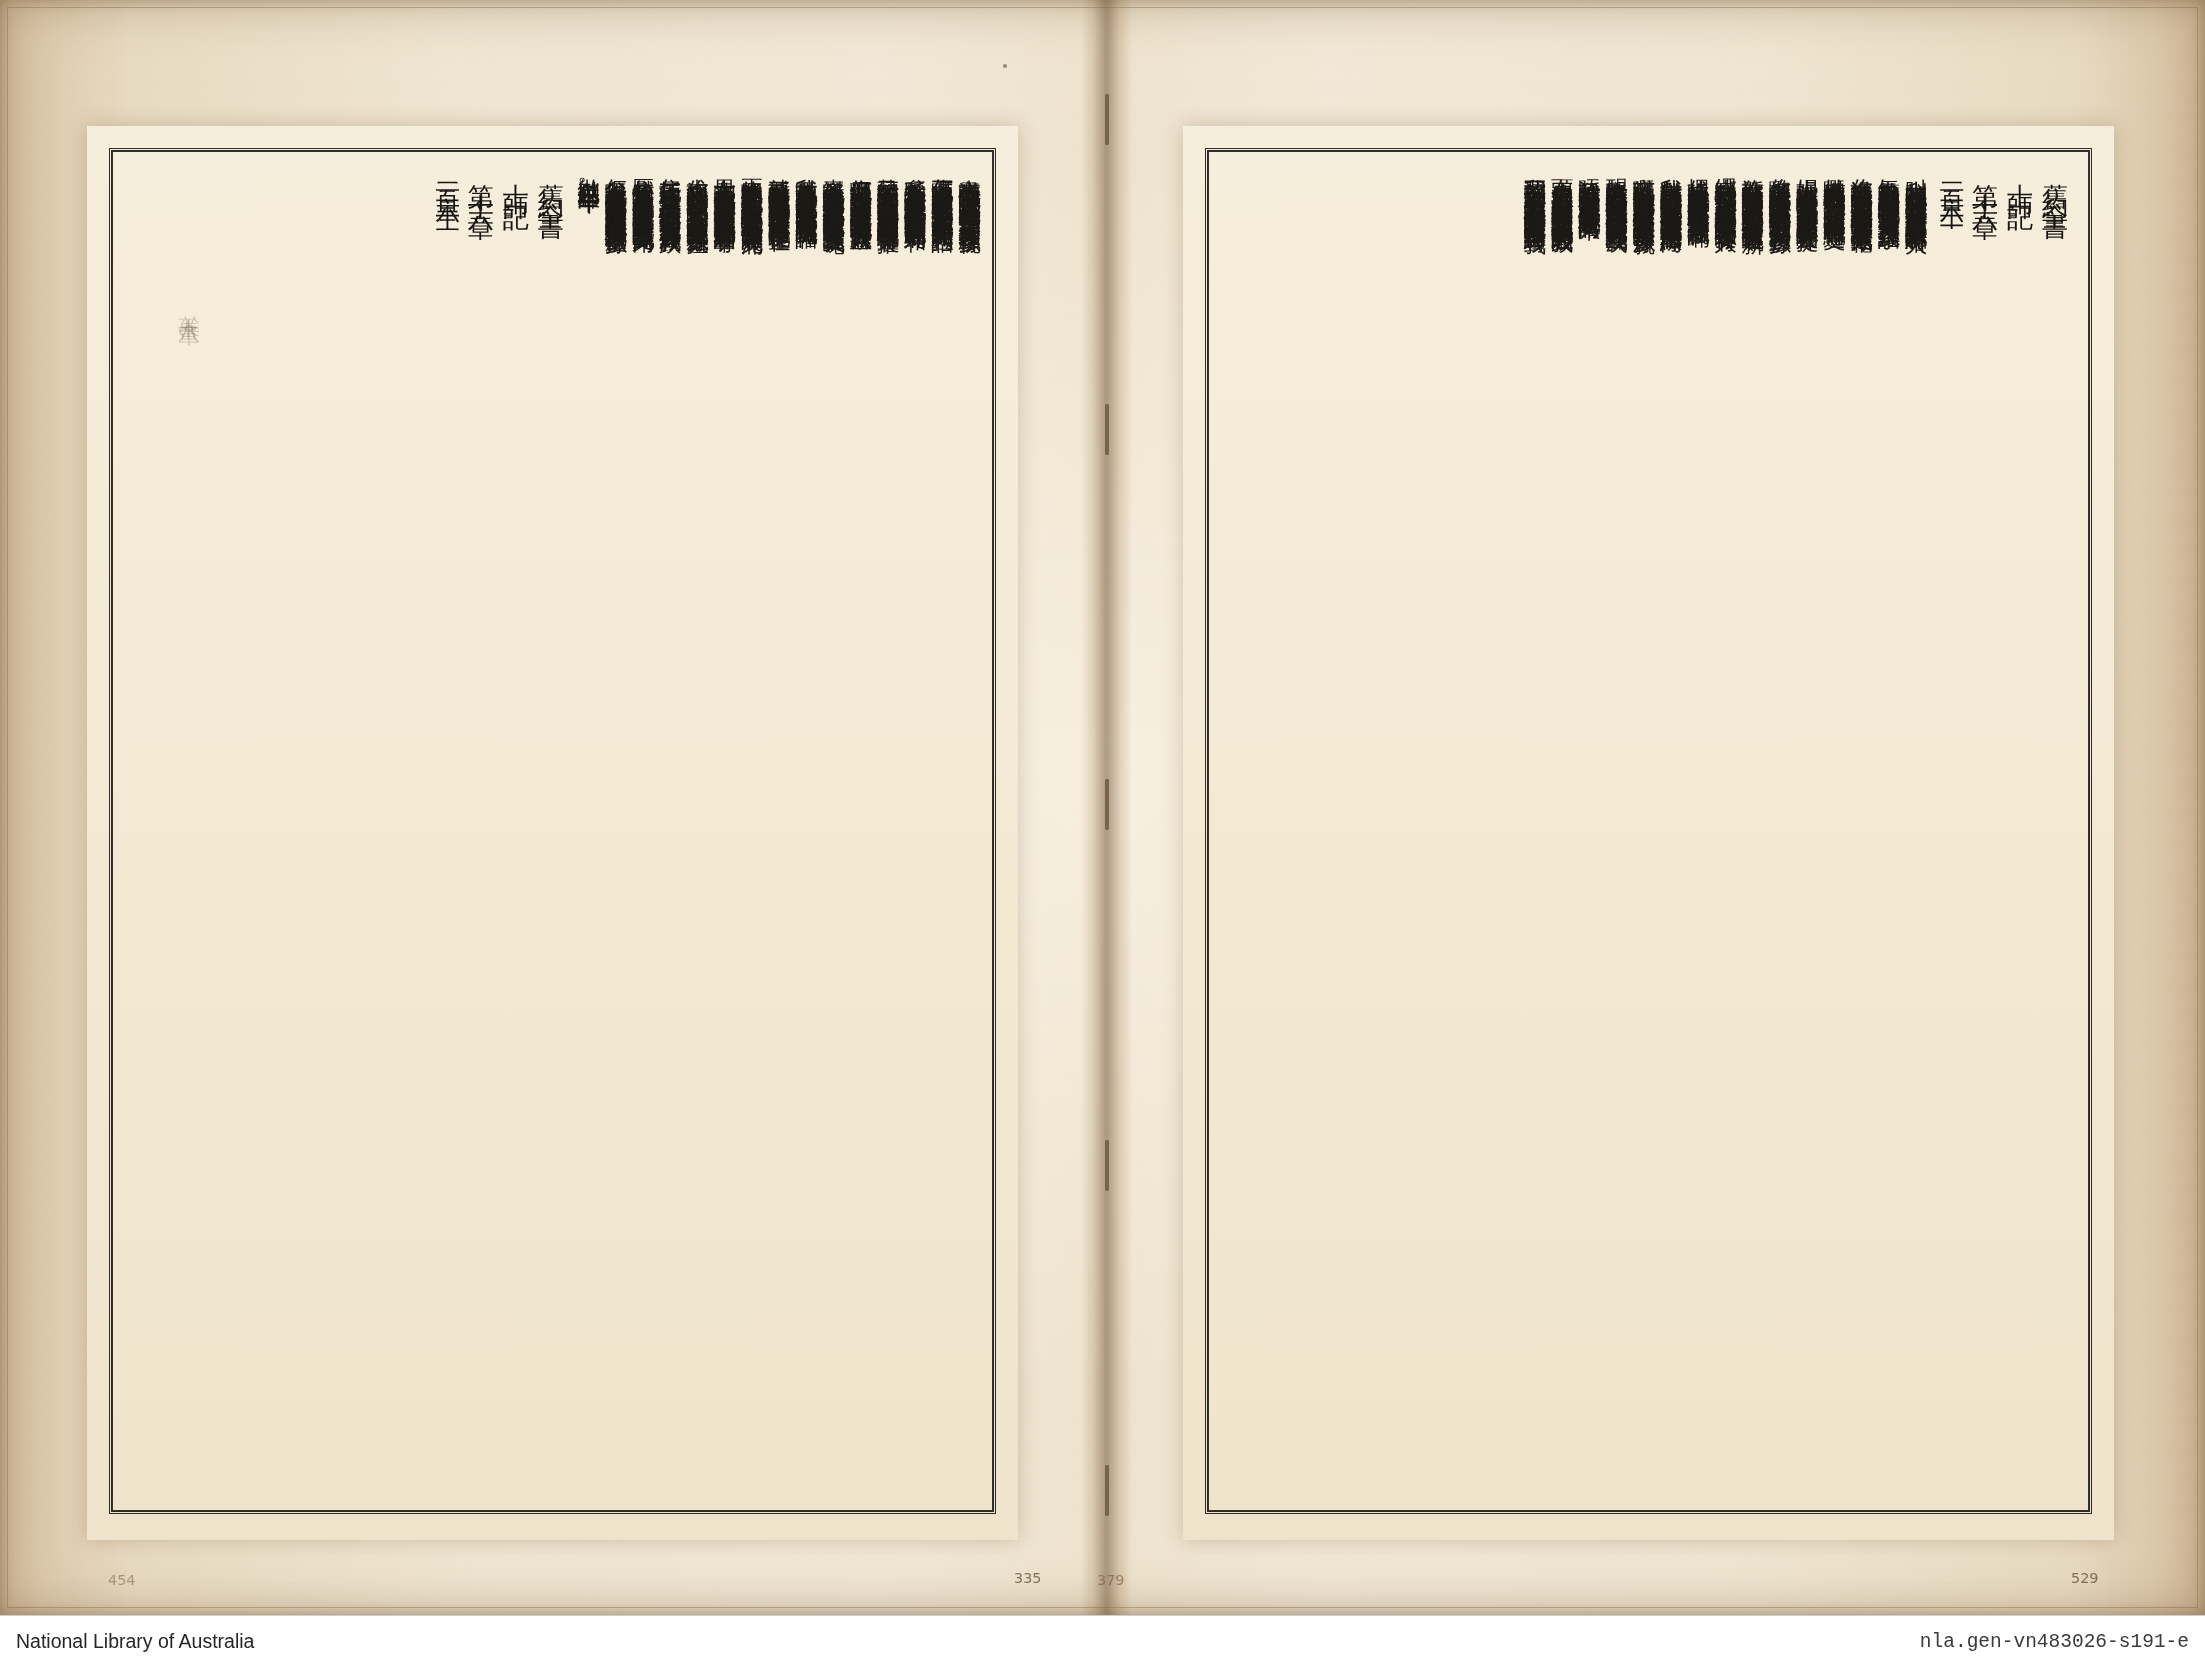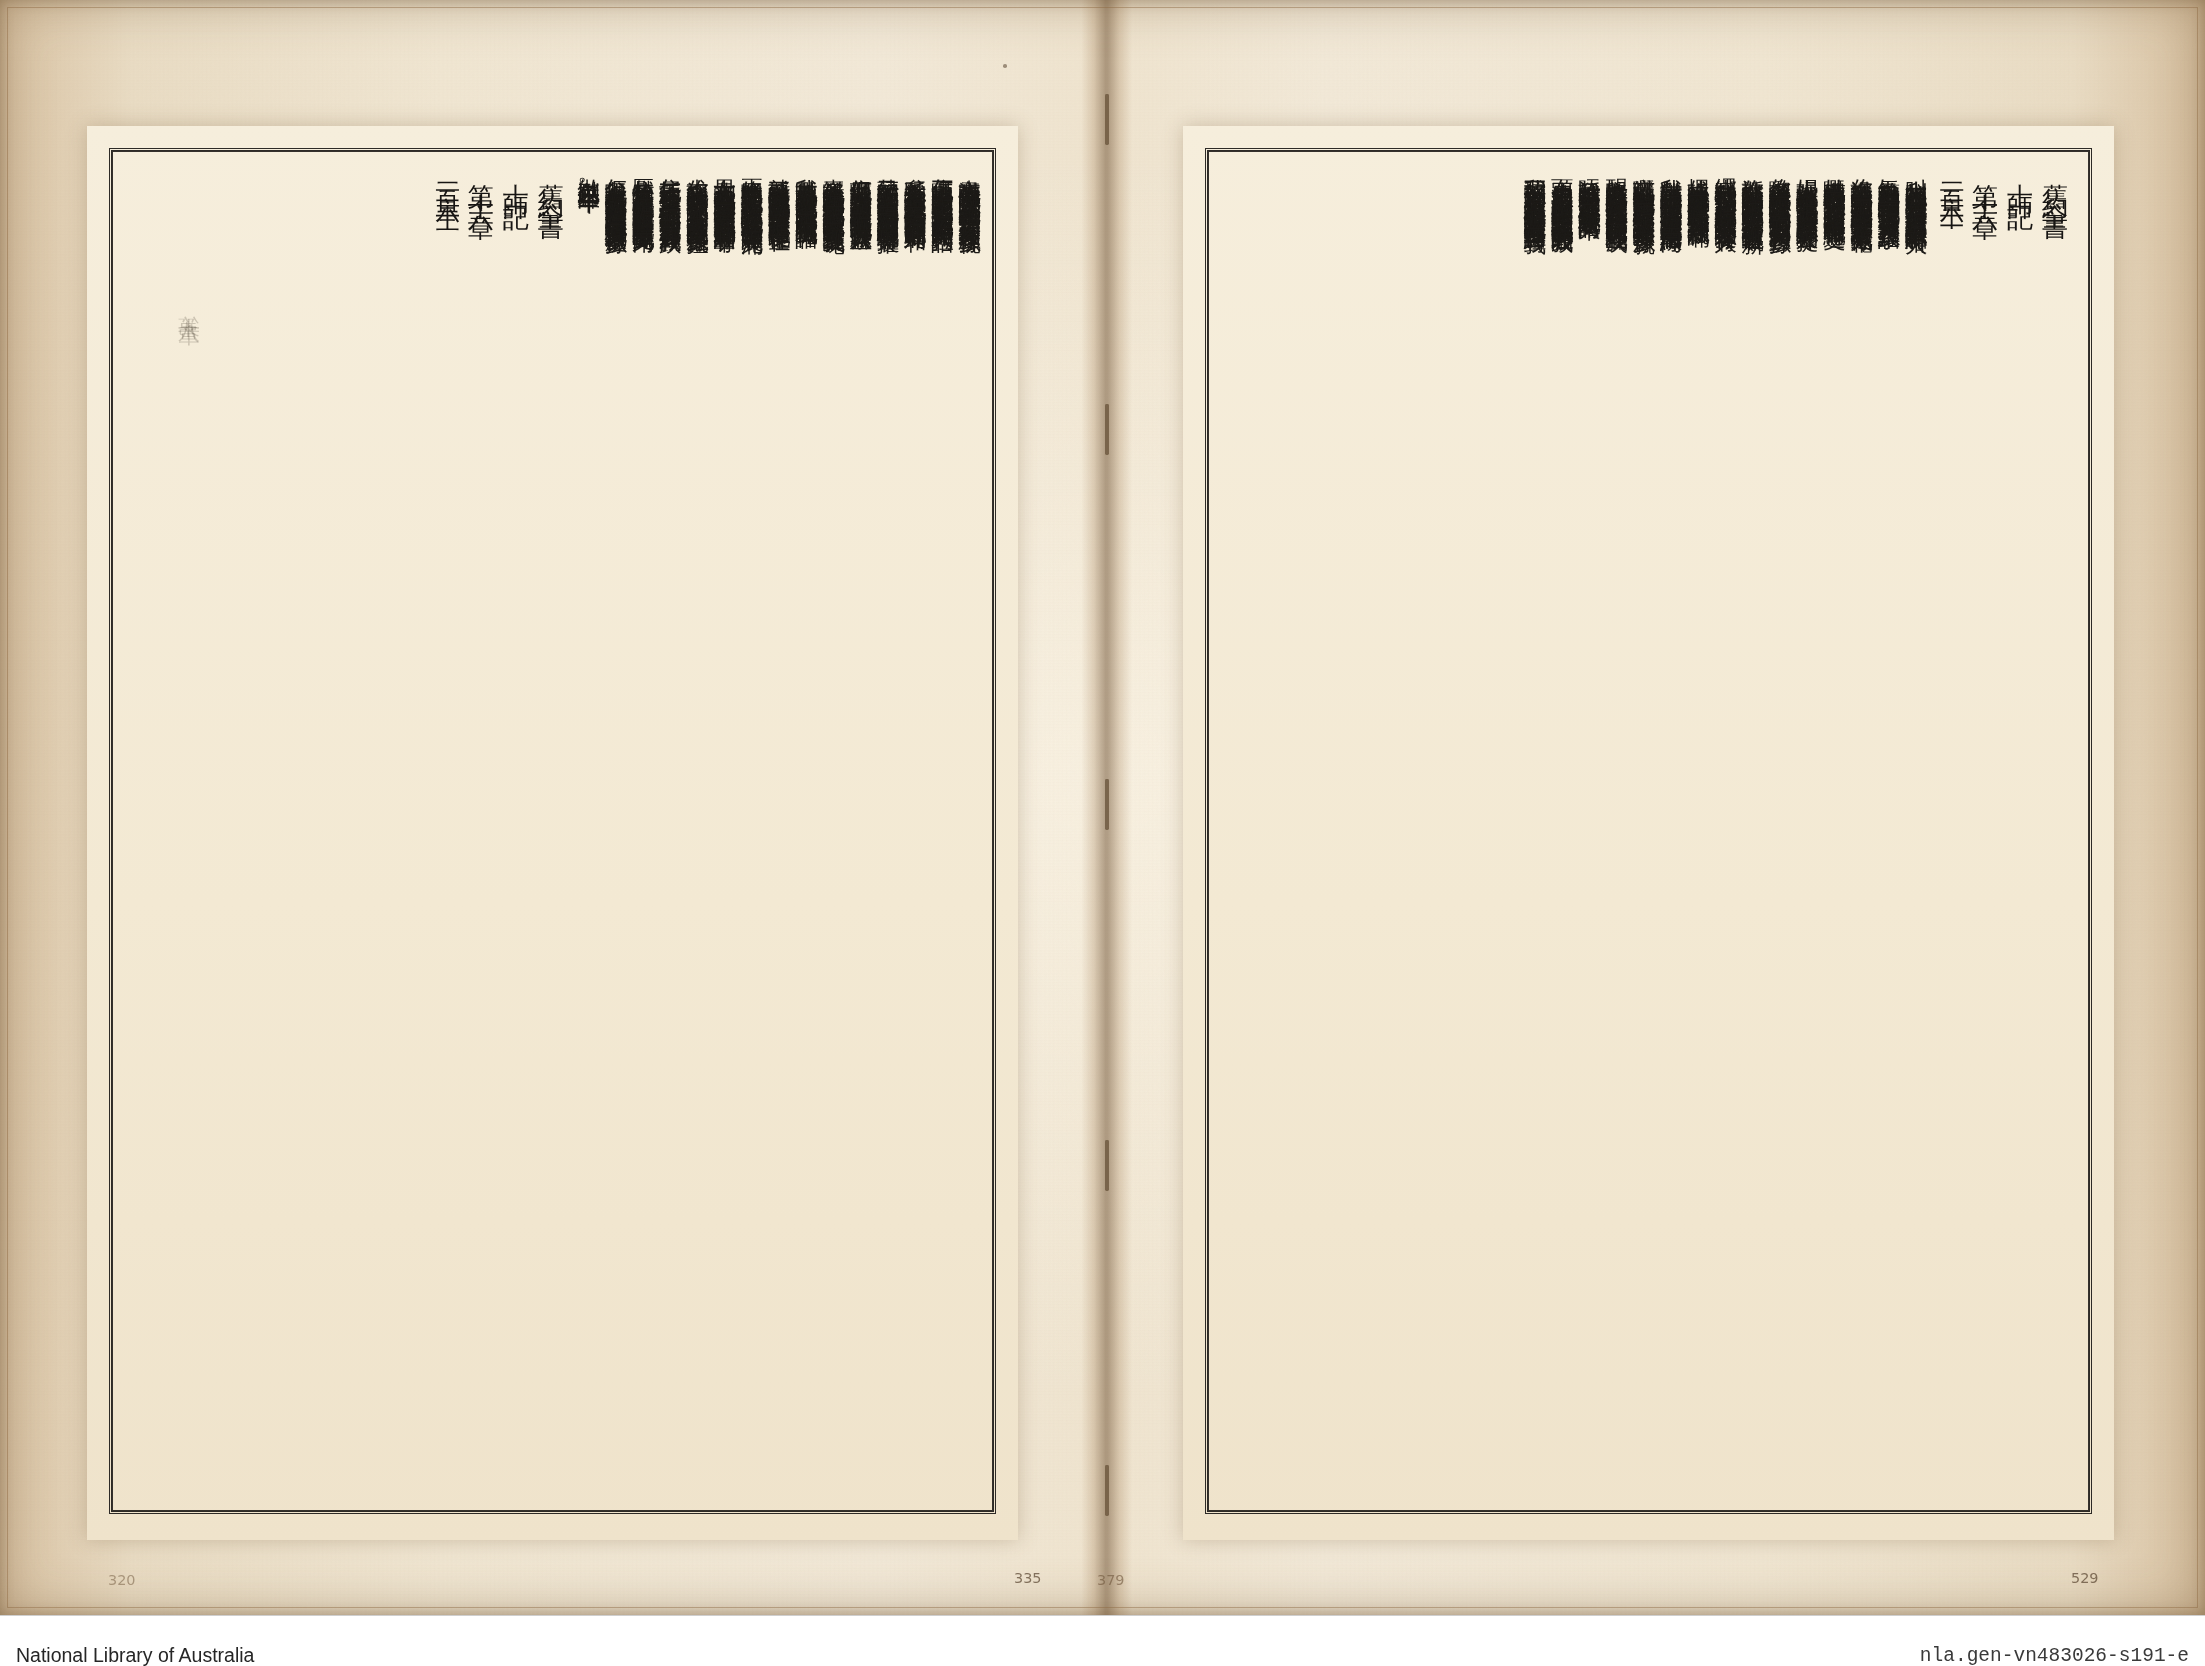--- a/index.html
+++ b/index.html
@@ -168,21 +168,21 @@
   }
 
   
   .footer {
     position: absolute;
     left: 0; top: 1615px;
     width: 2205px; height: 52px;
     background: #ffffff;
     border-top: 0.7px solid #cfcfcf;
     display: flex;
-    align-items: flex-end;
+    align-items: center;
     justify-content: space-between;
     padding: 0 16px;
   }
   .footer-left, .footer-right {
     font-size: 19.5px;
     color: #262626;
     font-family: "Liberation Sans", sans-serif;
   }
   .footer-right { color: #3a3a3a; font-family: Liberation Mono, monospace; }
 </style>
@@ -264,21 +264,21 @@
           </div>
         </div>
       </div>
 
       <div class="ghost" style="left:87px; top:173px; height:1082px;">第十八章</div>
     </div>
 
     <div class="folio" style="left:1014px; top:1570px;">335</div>
     <div class="folio" style="left:1097px; top:1572px; color:rgba(110,85,60,0.6);">379</div>
     <div class="folio" style="left:2071px; top:1570px;">529</div>
-    <div class="folio" style="left:108px; top:1572px; color:rgba(110,85,60,0.5);">320</div>
+    <div class="folio" style="left:108px; top:1572px; color:rgba(110,85,60,0.5);">454</div>
 
     <div class="scan-frameline"></div>
     <div class="scan-edge"></div>
   </div>
 
   <div class="footer">
     <div class="footer-left">National Library of Australia</div>
     <div class="footer-right">nla.gen-vn483026-s191-e</div>
   </div>
 

